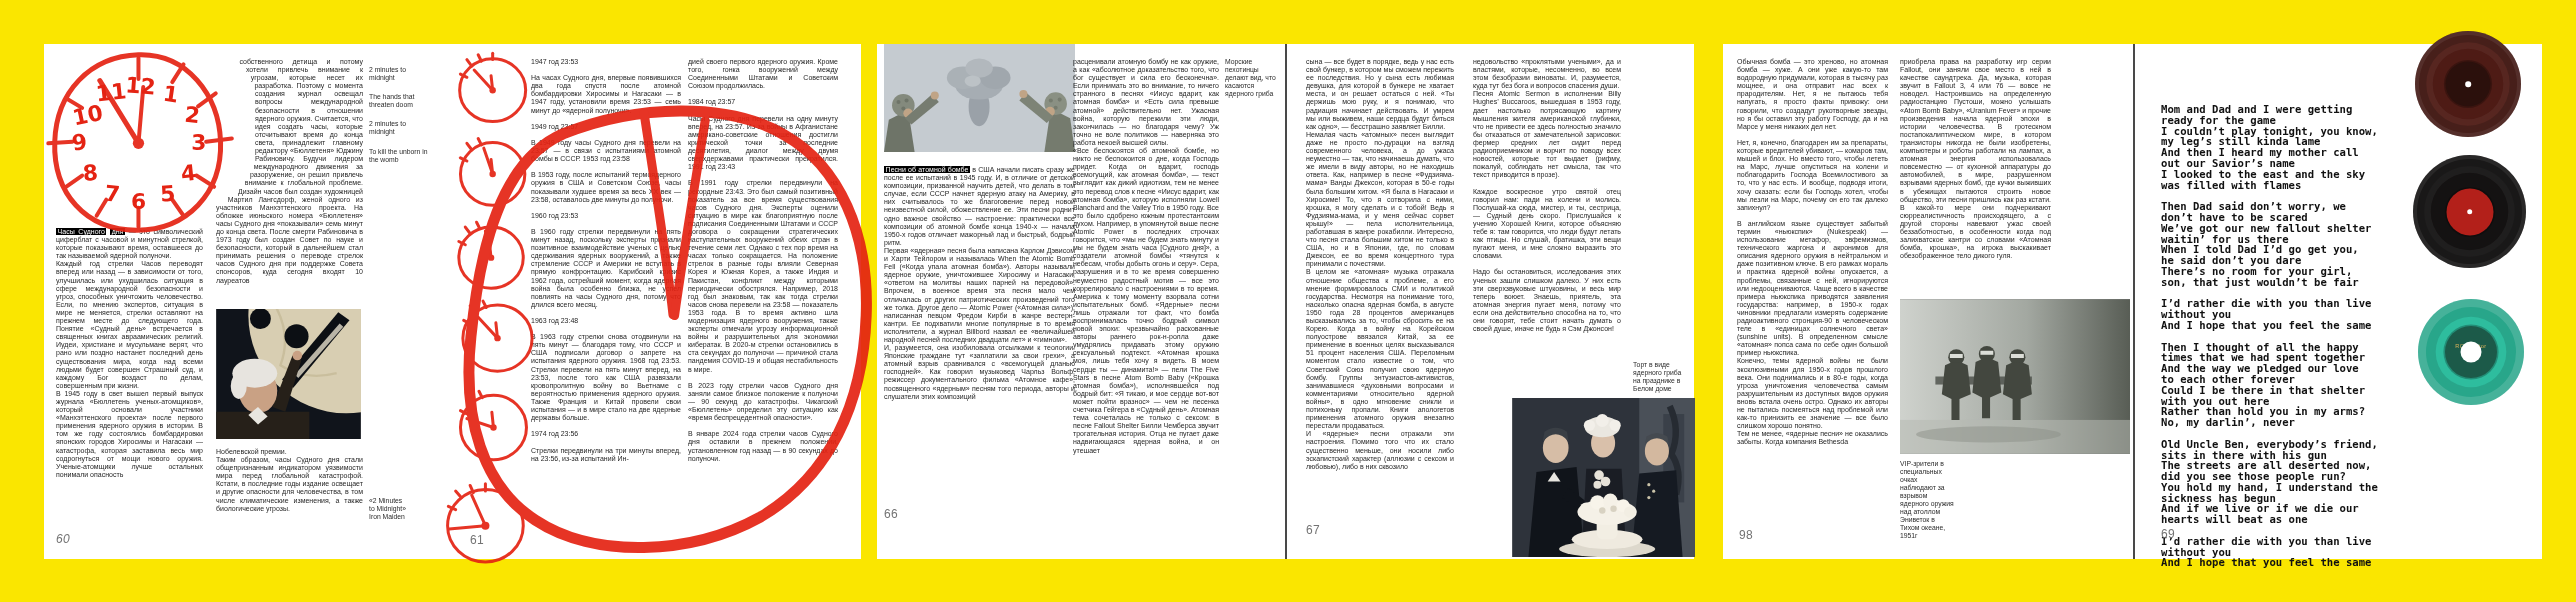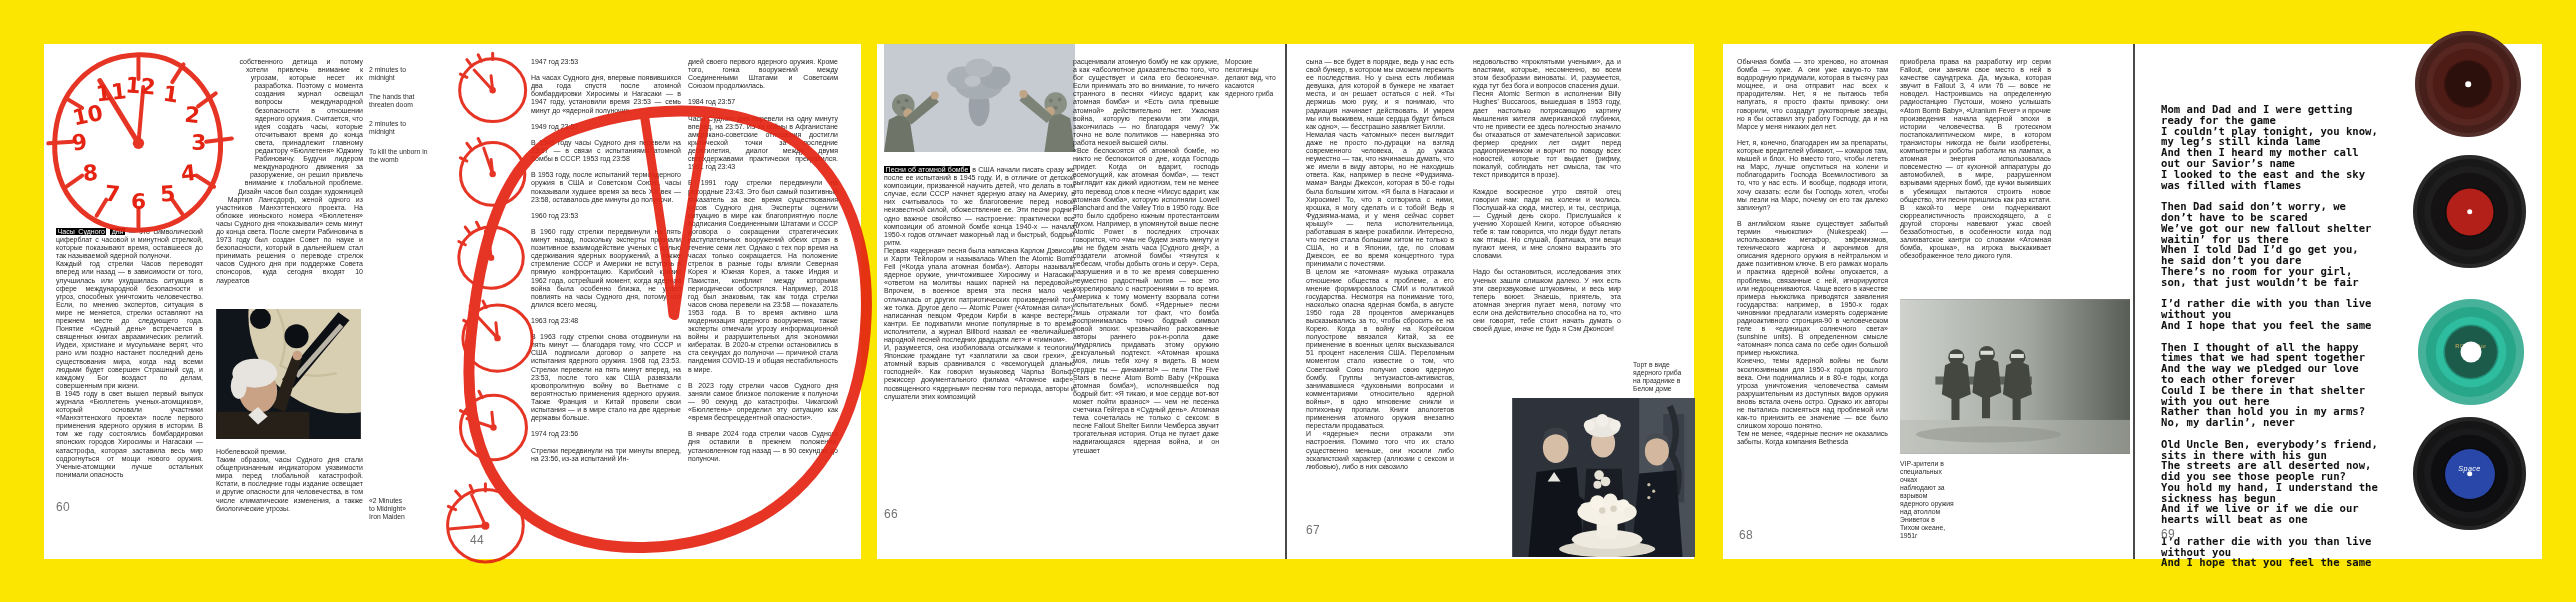--- a/index.html
+++ b/index.html
@@ -74,21 +74,21 @@
 
   <div class="margin-note" style="left:369px;top:58px;width:60px;">
     <div class="q">2 minutes to midnight</div>
     <div class="q">The hands that threaten doom</div>
     <div class="q">2 minutes to midnight</div>
     <div class="q">To kill the unborn in the womb</div>
   </div>
   <div class="margin-note" style="left:369px;top:497px;width:60px;">«2 Minutes
 to Midnight»
 Iron Maiden</div>
-  <div class="pagenum" style="left:56px;top:500px;">60</div>
+  <div class="pagenum" style="left:56px;top:532px;font-style:italic;">60</div>
 
   <div class="bodycol" style="left:531px;top:58px;width:150px;height:460px;">1947 год 23:53
 
 На часах Судного дня, впервые появившихся два года спустя после атомной бомбардировки Хиросимы и Нагасаки — в 1947 году, установили время 23:53 — семь минут до «ядерной полуночи».
 
 1949 год 23:57
 
 В 1949 году часы Судного дня перевели на 23:57 — в связи с испытаниями атомной бомбы в СССР. 1953 год 23:58
 
 В 1953 году, после испытаний термоядерного оружия в США и Советском Союзе, часы показывали худшее время за весь XX век — 23:58, оставалось две минуты до полуночи.
@@ -108,21 +108,21 @@
 
 1984 год 23:57
 
 Часы Судного дня перевели на одну минуту вперед, на 23:57. Из-за войны в Афганистане американо-советские отношения достигли критической точки за последние десятилетия, диалог между двумя сверхдержавами практически прекратился. 1991 год 23:43
 
 В 1991 году стрелки передвинули на рекордные 23:43. Это был самый позитивный показатель за все время существования часов Судного дня. Эксперты оценили ситуацию в мире как благоприятную после подписания Соединенными Штатами и СССР договора о сокращении стратегических наступательных вооружений обеих стран в течение семи лет. Однако с тех пор время на часах только сокращается. На положение стрелок в разные годы влияли Северная Корея и Южная Корея, а также Индия и Пакистан, конфликт между которыми периодически обострялся. Например, 2018 год был знаковым, так как тогда стрелки часов снова перевели на 23:58 — показатель 1953 года. В то время активно шла модернизация ядерного вооружения, также экспер­ты отмечали угрозу информационной войны и разрушительных для экономики кибератак. В 2020-м стрелки остановились в ста секундах до полуночи — причиной стала пандемия COVID-19 и общая нестабильность в мире.
 
 В 2023 году стрелки часов Судного дня заняли самое близкое положение к полуночи — 90 секунд до катастрофы. Чикагский «Бюллетень» определил эту ситуацию как «время беспрецедентной опасности».
 
 В январе 2024 года стрелки часов Судного дня оставили в прежнем положении, установленном год назад — в 90 секундах до полуночи.</div>
-  <div class="pagenum" style="left:470px;top:533px;">44</div>
+  <div class="pagenum" style="left:470px;top:533px;">61</div>
 
   <div class="photo" style="left:884px;top:44px;width:191px;height:108px;">
     <svg width="191" height="108" viewBox="0 0 237 134">
       <rect width="237" height="134" fill="#c5cbd0"></rect>
       <ellipse cx="118" cy="78" rx="13" ry="24" fill="#9aa1a8"></ellipse>
       <ellipse cx="118" cy="50" rx="30" ry="19" fill="#a6adb3"></ellipse>
       <ellipse cx="98" cy="42" rx="20" ry="14" fill="#aab1b6"></ellipse>
       <ellipse cx="138" cy="42" rx="19" ry="14" fill="#a0a7ad"></ellipse>
       <ellipse cx="118" cy="30" rx="17" ry="12" fill="#b2b8bd"></ellipse>
       <ellipse cx="110" cy="46" rx="10" ry="7" fill="#bcc2c6"></ellipse>
@@ -238,21 +238,21 @@
         <circle cx="146" cy="72" r="10"></circle>
           <path d="M132,82 q14,-8 28,0 l4,36 -14,6 0,26 -10,0 0,-26 -12,-6 z"></path>
       </g>
       <rect x="62" y="68" width="16" height="5" fill="#dcded8"></rect>
       <rect x="100" y="64" width="16" height="5" fill="#dcded8"></rect>
       <rect x="138" y="68" width="16" height="5" fill="#dcded8"></rect>
       <ellipse cx="110" cy="168" rx="90" ry="10" fill="#8c9088" opacity=".5"></ellipse>
     </svg>
   </div>
   <div class="margin-note" style="left:1900px;top:460px;width:55px;">VIP-зрители в специальных очках наблюдают за взрывом ядерного оружия над атоллом Эниветок в Тихом океане, 1951г</div>
-  <div class="pagenum" style="left:1739px;top:528px;">68</div>
+  <div class="pagenum" style="left:1739px;top:528px;">98</div>
 
   <div class="lyrics" style="left:2161px;top:56px;width:225px;height:467px;margin-top:48px;">Mom and Dad and I were getting
 ready for the game
 I couldn’t play tonight, you know,
 my leg’s still kinda lame
 And then I heard my mother call
 out our Savior’s name
 I looked to the east and the sky
 was filled with flames
 
@@ -305,27 +305,20 @@
         <span class="label-text" style="color:#f2d9b0;"></span>
       </div>
     <div class="hole" style="width:5.6px;height:5.6px;"></div>
   </div>
   <div class="record" style="left:2418px;top:299px;width:106px;height:106px;">
     <div class="disc" style="box-shadow: rgba(255, 255, 255, 0.14) 0px 0px 0px 8px inset, rgba(0, 0, 0, 0.12) 0px 0px 0px 17.7px inset; background: rgb(46, 189, 158);"></div>
     <div class="label" style="width: 52px; height: 52px; background: rgb(28, 90, 73);">
         <span class="label-text">RCA Victor</span>
       </div>
     <div class="hole" style="width:21px;height:21px;"></div>
-  </div>
-  <div class="record" style="left:2413px;top:417px;width:113px;height:113px;">
-    <div class="disc" style="background: rgb(14, 14, 16);"></div>
-    <div class="label" style="width: 50px; height: 50px; background: rgb(40, 71, 168);">
-        <span class="label-text" style="color:#ffffff;font-style:italic;font-size:7.2px;transform:translateY(-4.8px);">Space</span>
-      </div>
-    <div class="hole" style="width:5.6px;height:5.6px;"></div>
   </div>
 
   <svg class="doodles" width="2576" height="603" viewBox="0 0 3200 749">
     <g stroke="#E42313" fill="none" stroke-linecap="round" opacity="0.92">
 
       <g>
         <path d="M172,68 C232,66 272,118 274,176 C276,240 232,286 170,286 C106,286 66,240 68,176 C70,114 112,70 172,68 Z" stroke-width="5"></path>
         <line x1="172" y1="98" x2="172" y2="72" stroke-width="4"></line>
         <line x1="214" y1="102" x2="228" y2="80" stroke-width="4"></line>
         <line x1="246" y1="132" x2="268" y2="116" stroke-width="4"></line>

